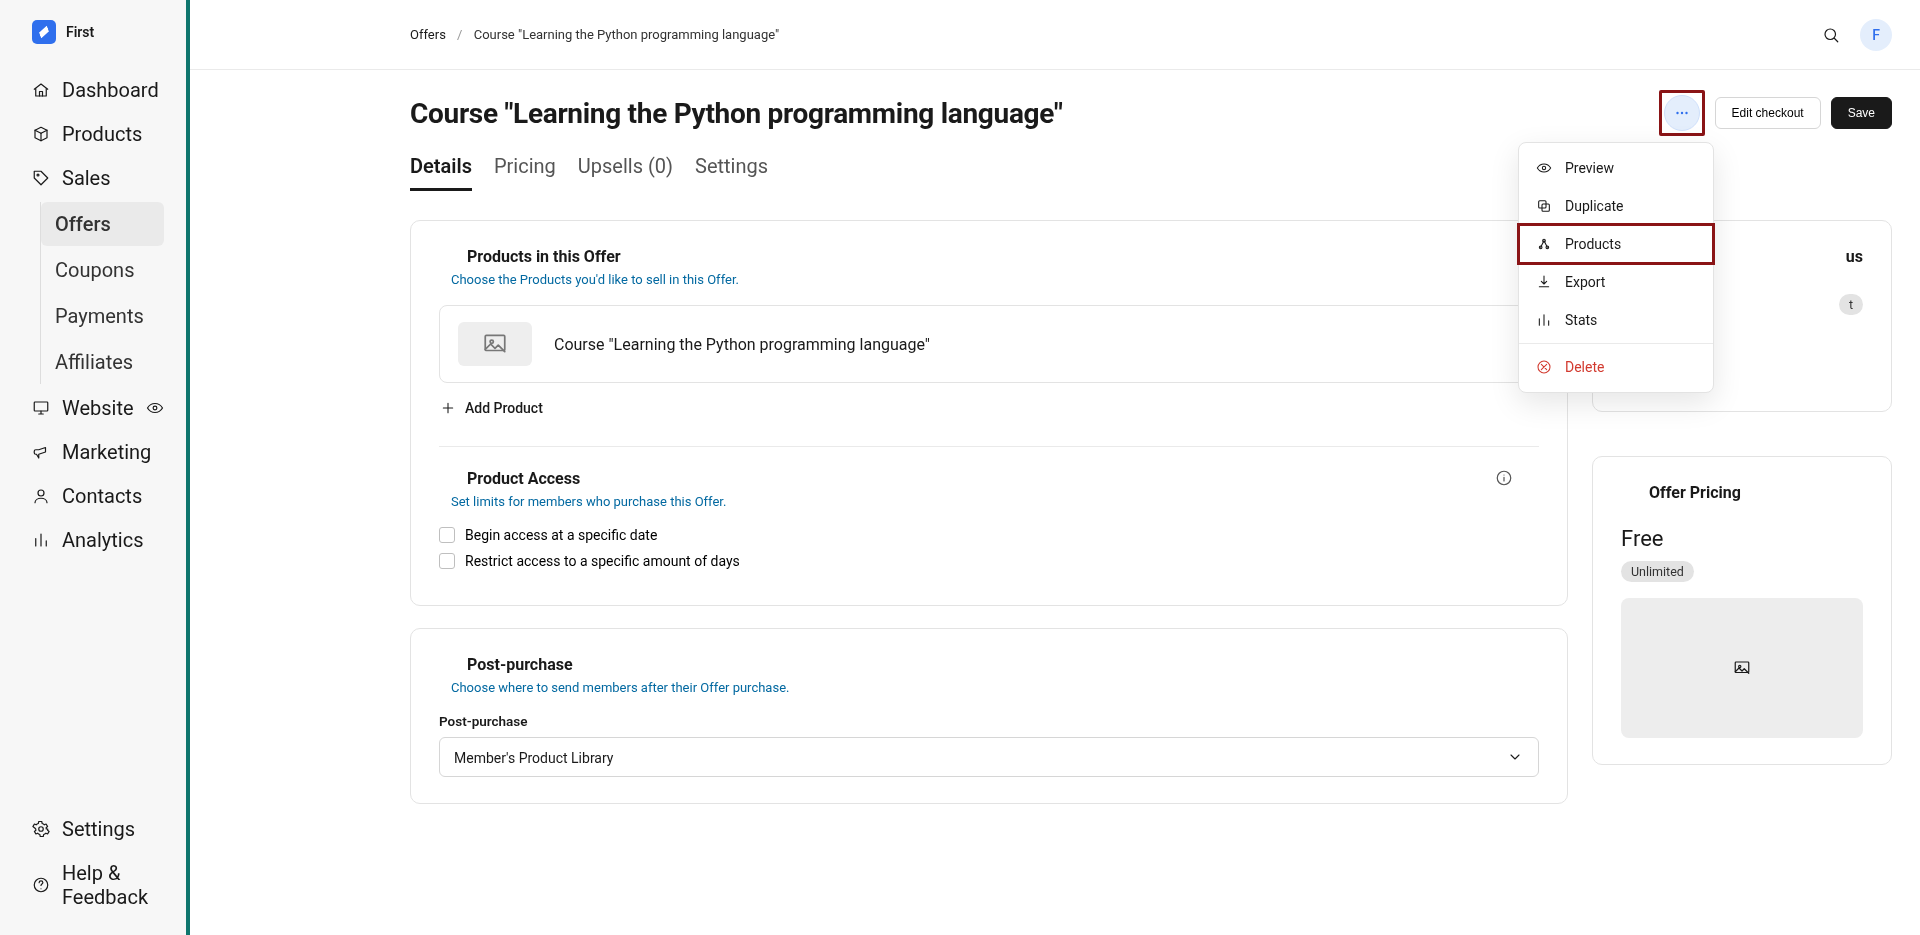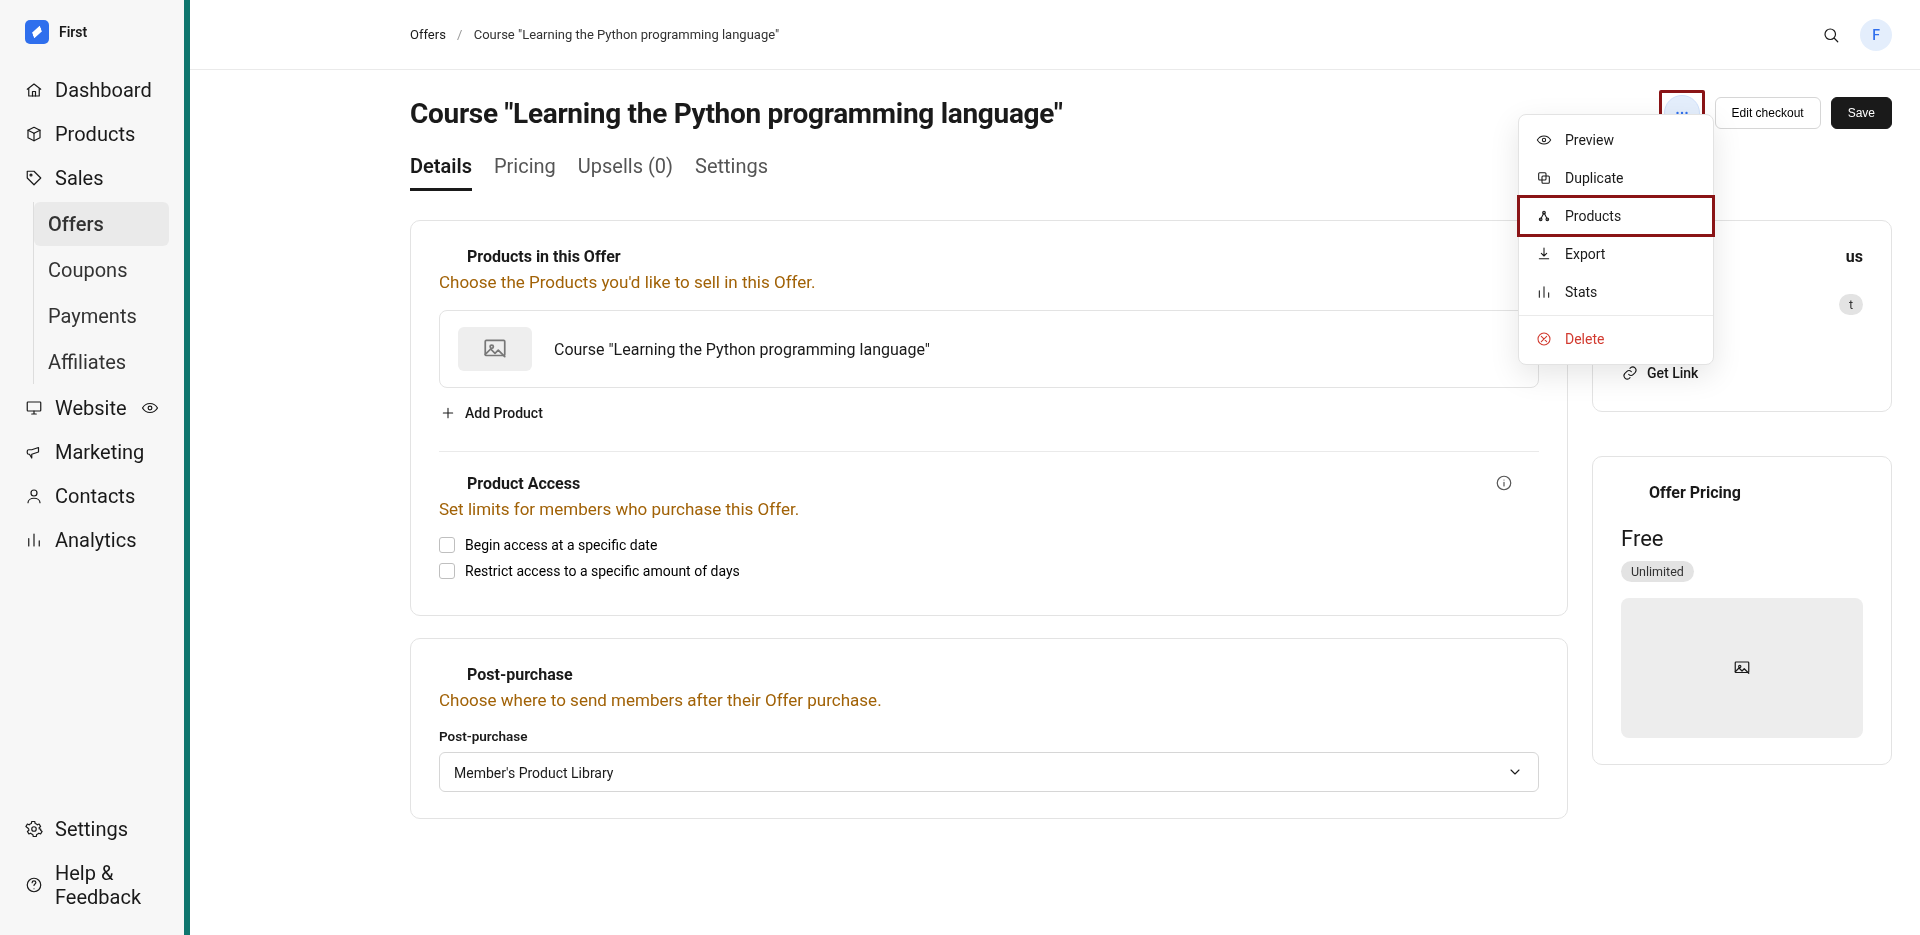--- a/index.html
+++ b/index.html
@@ -1,20 +1,20 @@
 <!DOCTYPE html>
 <html><head>
 <meta charset="utf-8">
 <style>
 * { box-sizing: border-box; margin: 0; padding: 0; }
 body { font-family: -apple-system, BlinkMacSystemFont, "Segoe UI", Roboto, Helvetica, Arial, sans-serif; color: #1a1a1a; background: #fff; }
 .app { display: flex; height: 935px; width: 1920px; overflow: hidden; }
 
 
-.sidebar { width: 190px; background: #f7f7f7; border-right: 6px solid #0f766e; display: flex; flex-direction: column; padding: 10px 9px; }
+.sidebar { width: 190px; background: #f7f7f7; border-right: 4px solid #0f766e; display: flex; flex-direction: column; padding: 10px 16px; }
 .brand { display: flex; align-items: center; gap: 10px; padding: 10px 16px 24px; }
 .brand-logo { width: 24px; height: 24px; background: #2f6fed; border-radius: 5px; position: relative; }
 .brand-logo::after { content:""; position:absolute; left:50%; top:50%; width:10px; height:10px; background:#fff; transform: translate(-50%,-50%) rotate(-20deg); clip-path: polygon(0 100%, 0 40%, 100% 0, 100% 60%); }
 .brand-name { font-weight: 600; font-size: 14px; }
 
 .nav { flex: 1; overflow-y: auto; }
 .nav-item, .subnav-item, .footer-item { display: flex; align-items: center; gap: 12px; padding: 10px 16px; font-size: 20px; color: #1a1a1a; cursor: pointer; }
 .nav-item.has-sub { font-weight: 400; }
 .subnav { margin-left: 24px; border-left: 1px solid #ddd; }
 .subnav-item { padding: 10px 14px; margin: 2px 6px 2px 0; border-radius: 6px; color: #333; }
@@ -46,21 +46,21 @@
 .tab { padding: 10px 0; font-size: 20px; color: #555; cursor: pointer; text-align: center; }
 .tab.active { color: #1a1a1a; font-weight: 600; border-bottom: 3px solid #1a1a1a; }
 
 .columns { display: flex; gap: 24px; align-items: flex-start; }
 .col-left { flex: 1; }
 .col-right { width: 300px; display: flex; flex-direction: column; gap: 22px; }
 
 .card { border: 1px solid #e3e3e3; border-radius: 10px; padding: 26px 28px; background: #fff; }
 .card + .card { margin-top: 22px; }
 .card h3 { font-size: 16px; font-weight: 700; margin-bottom: 6px; margin-left: 28px; }
-.card .sub { font-size: 17px; color: #a16207; margin-bottom: 18px; }
+.card .sub { font-size: 13px; color: #0369a1; margin-bottom: 18px; margin-left: 12px; }
 
 .product-row { border: 1px solid #e3e3e3; border-radius: 8px; padding: 16px 18px; display: flex; align-items: center; gap: 22px; }
 .img-ph { width: 74px; height: 44px; background: #eee; border-radius: 6px; display: flex; align-items: center; justify-content: center; color: #777; }
 
 .add-link { display: inline-flex; align-items: center; gap: 8px; margin-top: 16px; font-size: 14px; font-weight: 500; cursor: pointer; }
 
 .divider { border: none; border-top: 1px solid #eaeaea; margin: 26px 0 22px; }
 .check-row { display: flex; align-items: center; gap: 10px; font-size: 14px; color: #000000; margin: 10px 0; }
 .checkbox { width: 16px; height: 16px; border: 1.5px solid #bfbfbf; border-radius: 3px; }
 
@@ -70,21 +70,21 @@
 .status-pill { display: inline-block; background: #e3e3e3; color: #333; border-radius: 12px; padding: 3px 10px; font-size: 12.5px; }
 .status-pill.pub { background: #d9f2e3; color: #246b3e; }
 .link-row { display: inline-flex; align-items: center; gap: 8px; font-size: 14px; font-weight: 500; margin-top: 10px; cursor: pointer; }
 
 .price-big { font-size: 22px; font-weight: 400; margin: 8px 0 10px; }
 .offer-img-ph { width: 100%; height: 140px; background: #ededed; border-radius: 8px; display: flex; align-items: center; justify-content: center; margin-top: 16px; }
 
 .select { border: 1px solid #d6d6d6; border-radius: 6px; padding: 10px 14px; width: 100%; display: flex; align-items: flex-end; justify-content: space-between; font-size: 14px; cursor: pointer; }
 
 
-.menu { position: absolute; top: 24px; right: 178px; width: 196px; background: #fff; border: 1px solid #e3e3e3; border-radius: 8px; box-shadow: 0 10px 30px rgba(0,0,0,0.10); padding: 6px 0; z-index: 50; }
+.menu { position: absolute; top: 52px; right: 178px; width: 196px; background: #fff; border: 1px solid #e3e3e3; border-radius: 8px; box-shadow: 0 10px 30px rgba(0,0,0,0.10); padding: 6px 0; z-index: 50; }
 .menu-item { display: flex; align-items: center; gap: 12px; padding: 10px 16px; font-size: 14px; cursor: pointer; }
 .menu-item.danger { color: #d23a2f; }
 .menu-item.danger .icon svg { stroke: #d23a2f; }
 .menu-sep { border-top: 1px solid #eaeaea; margin: 4px 0; }
 .menu-item.hl { outline: 3px solid #8a1416; outline-offset: -1px; }
 
 
 svg { stroke: currentColor; fill: none; stroke-width: 1.6; stroke-linecap: round; stroke-linejoin: round; }
 </style>
 </head>

